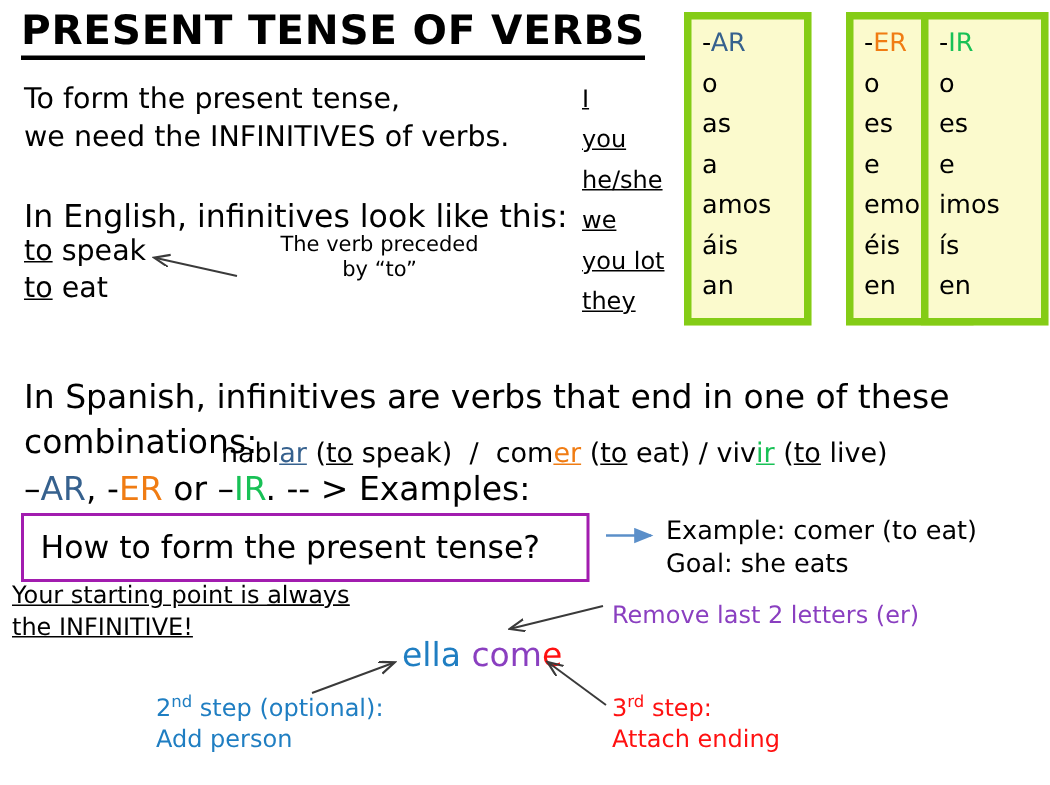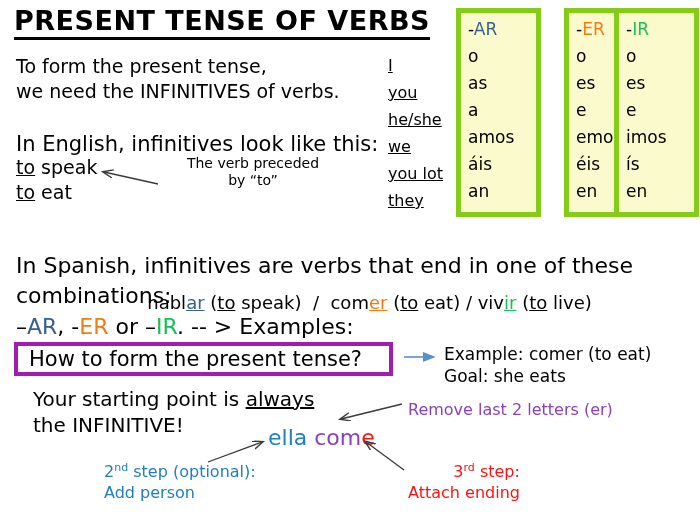--- a/index.html
+++ b/index.html
@@ -110,35 +110,36 @@
   .c-er { color: #f07c13; }
   .c-ir { color: #18c156; }
   .c-blue { color: #1f7ec2; }
   .c-purple { color: #8a3fc0; }
   .c-red { color: #ff1111; }
   .u { text-decoration: underline; }
 
   
   #question-box {
     left: 14px; top: 342px;
-    width: 379px; height: 34px;
-    border: 4px solid #a21caf;
+    width: 379px; height: 46px;
+    border: 2px solid #a21caf;
     box-sizing: border-box;
     display: flex;
     align-items: center;
     padding-left: 11px;
     font-size: 21px;
     background: #ffffff;
   }
 
   
   #starting-point {
-    left: 33px; top: 386px;
-    font-size: 20px;
-    line-height: 1.32;
+    left: 8px; top: 386px;
+    font-size: 16px;
+    line-height: 1.32;
+    text-decoration: underline;
   }
 
   
   #example-goal {
     left: 444px; top: 343px;
     font-size: 17px;
     line-height: 1.30;
   }
 
   
@@ -152,21 +153,20 @@
     left: 104px; top: 461px;
     font-size: 16px;
     line-height: 1.32;
     color: #1f7ec2;
   }
   #step3 {
     left: 408px; top: 461px;
     font-size: 16px;
     line-height: 1.32;
     color: #ff1111;
-    text-align: right;
   }
   .ord { font-size: 11px; vertical-align: super; }
 
   
   #conjugated {
     left: 268px; top: 425px;
     font-size: 22px;
   }
 
   

